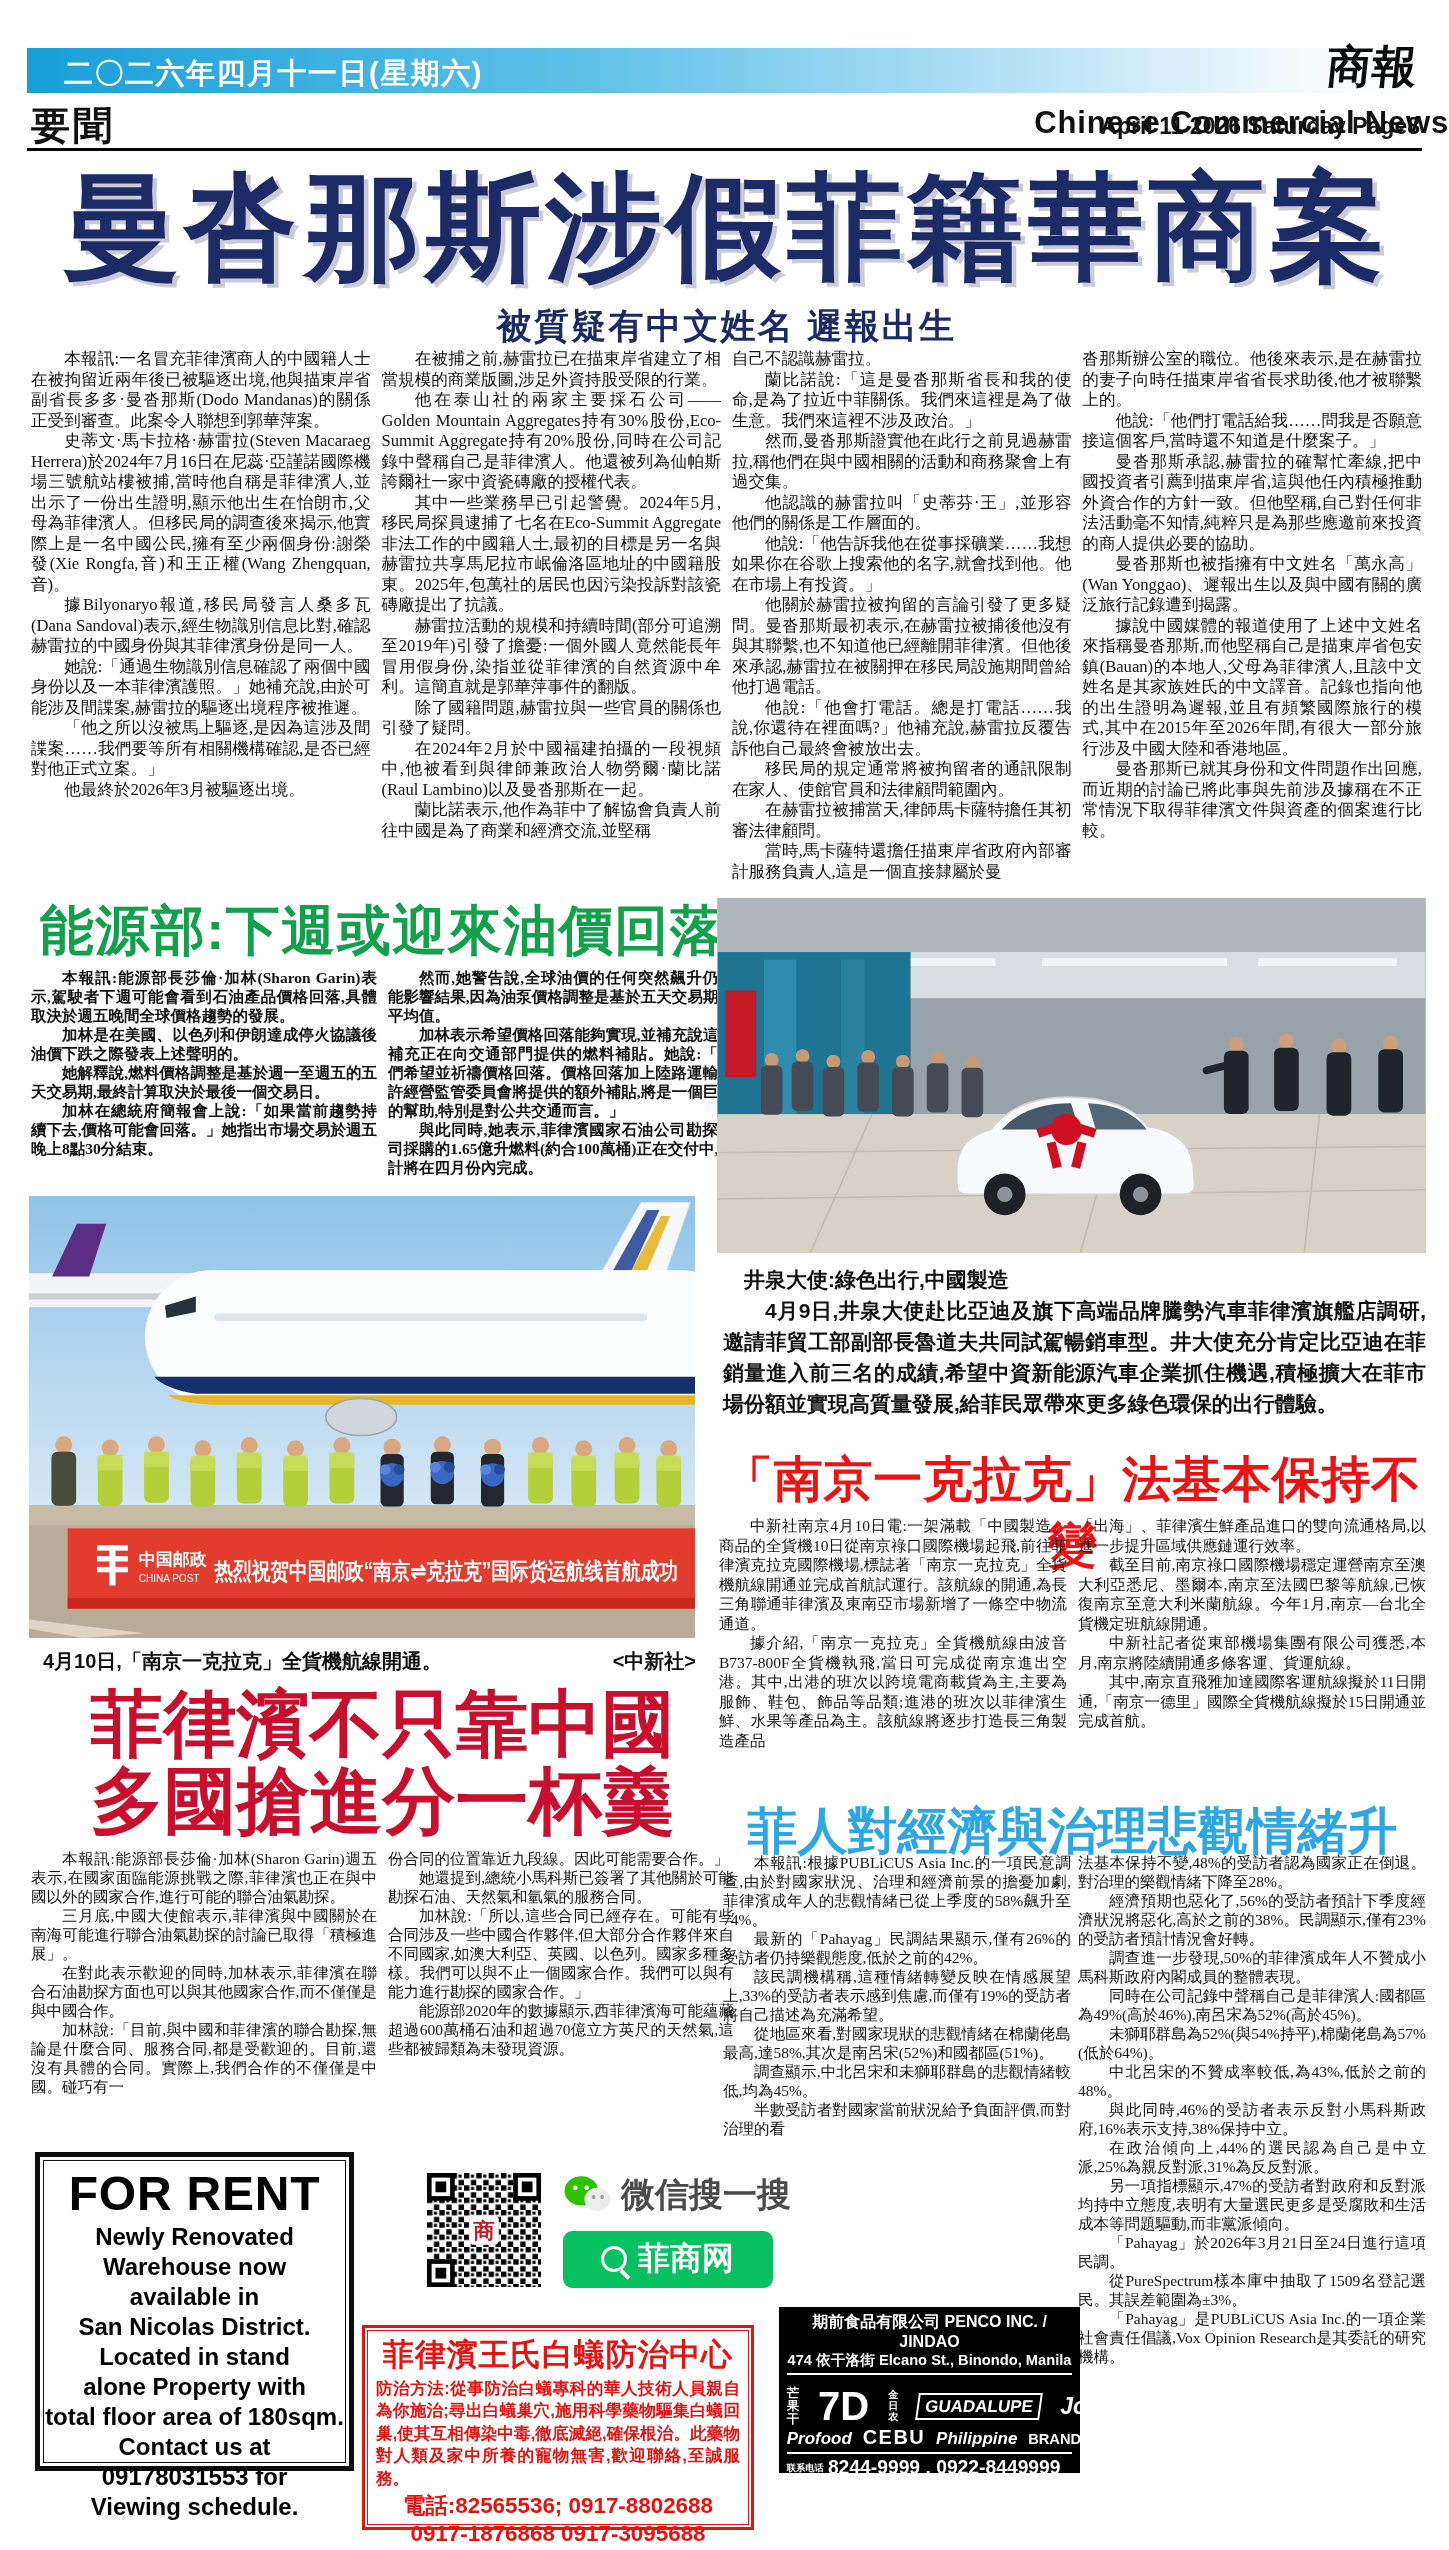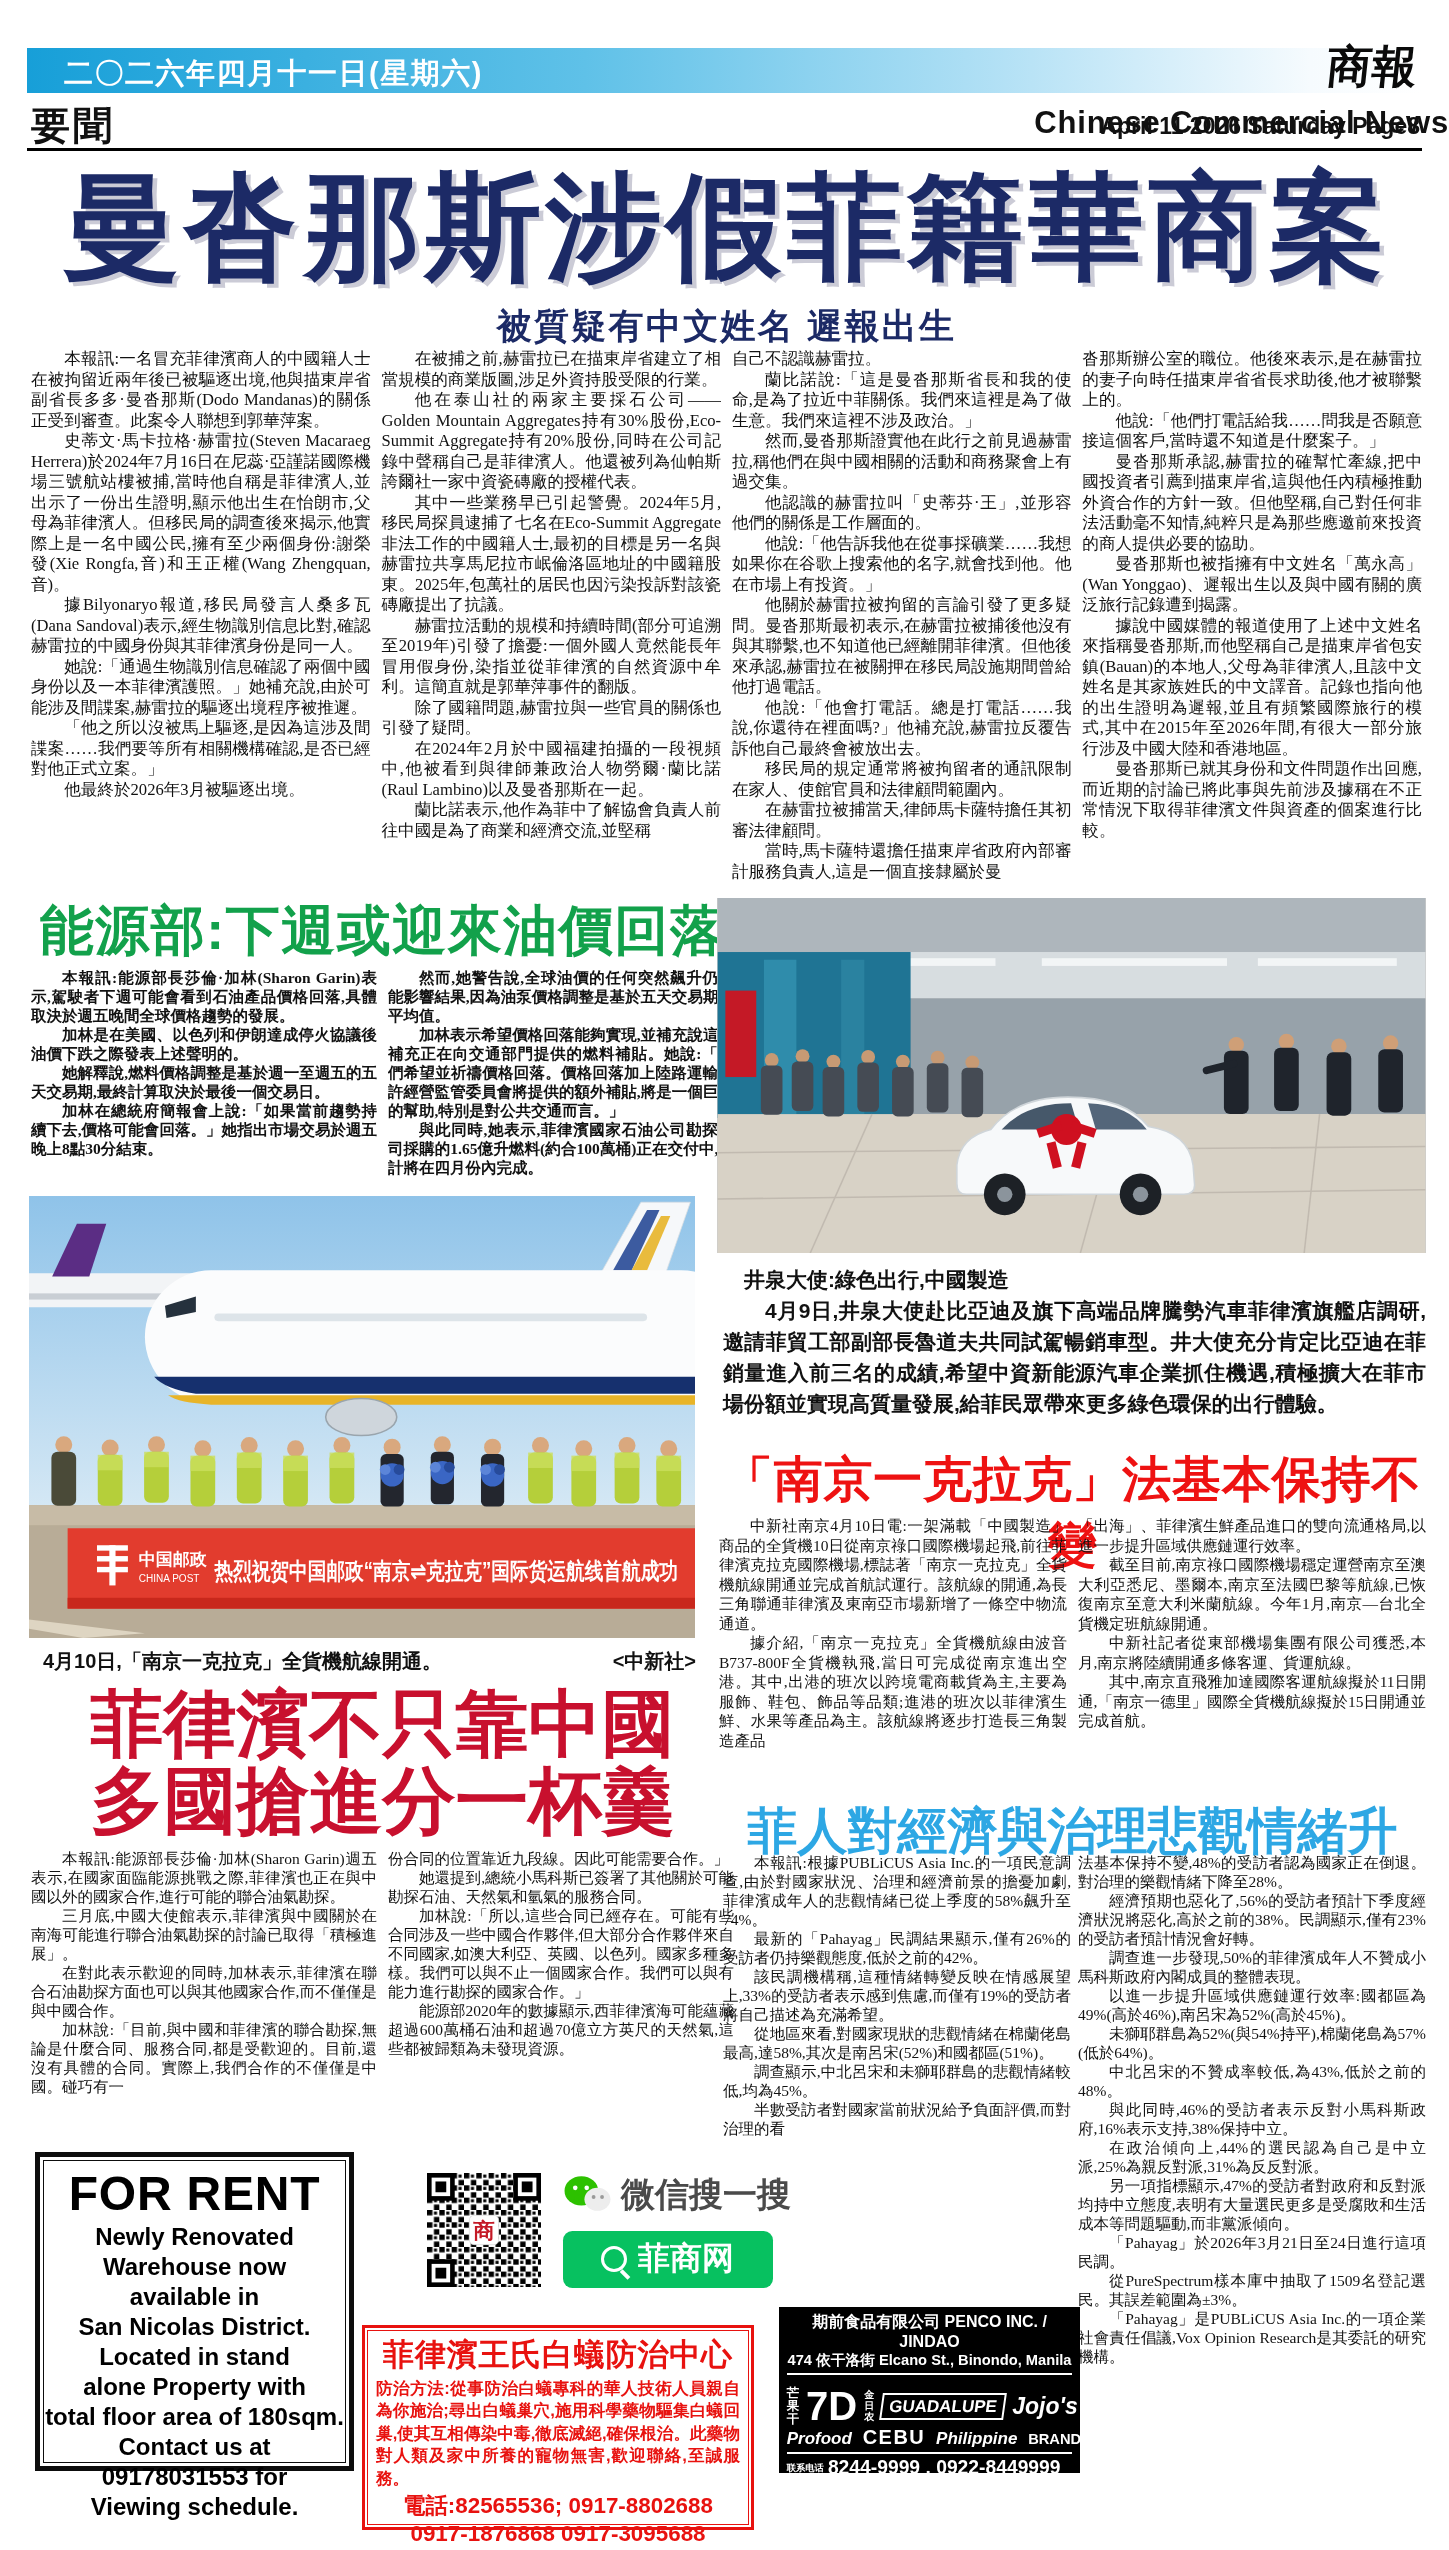--- a/index.html
+++ b/index.html
@@ -68,21 +68,21 @@
                  font-family:"Liberation Sans",sans-serif;font-weight:bold;padding:3.1px 7.7px;}
   .termite-title{margin:0;text-align:center;font-size:31px;font-weight:900;letter-spacing:0.8px;}
   .termite-body{margin:1.5px 0 0 0;font-size:16.6px;line-height:22.4px;text-align:justify;}
   .termite-phone{margin:0;text-align:center;font-size:22.4px;}
   .penco{left:779px;top:2307px;width:301px;height:166px;background:#000;color:#fff;
          font-family:"Liberation Sans",sans-serif;font-weight:bold;padding:4.6px 7.7px;box-sizing:border-box;}
   .penco p{margin:0;}
   .penco-l1{font-size:16px;text-align:center;}
   .penco-l2{font-size:14.7px;text-align:center;}
   .penco-hr{height:2.3px;background:#fff;margin:3.1px 0;}
-  .penco-logos{display:flex;align-items:center;gap:7px;height:57px;}
+  .penco-logos{display:flex;align-items:center;gap:19px;height:57px;}
   .penco-mango{font-size:12.4px;width:14px;line-height:13px;}
   .penco-7d{font-size:40px;font-weight:900;}
   .penco-stack{font-size:10px;line-height:10.8px;}
   .penco-guad{border:2.3px solid #fff;padding:1.5px 6.2px;font-size:17px;transform:skewX(-8deg);font-weight:900;}
   .penco-jojo{font-size:23px;font-style:italic;font-weight:900;text-align:center;}
   .penco-sub{display:flex;align-items:baseline;gap:10.8px;margin-top:-9.3px;}
   .penco-cebu{font-size:20px;font-weight:900;letter-spacing:1.5px;}
   .penco-phil{font-size:17px;font-style:italic;}
   .penco-phones{display:flex;gap:4px;align-items:center;}
   .penco-contact{font-size:9.3px;line-height:10px;}
@@ -341,21 +341,21 @@
       <p class="para">最新的「Pahayag」民調結果顯示,僅有26%的受訪者仍持樂觀態度,低於之前的42%。</p>
       <p class="para">該民調機構稱,這種情緒轉變反映在情感展望上,33%的受訪者表示感到焦慮,而僅有19%的受訪者將自己描述為充滿希望。</p>
       <p class="para">從地區來看,對國家現狀的悲觀情緒在棉蘭佬島最高,達58%,其次是南呂宋(52%)和國都區(51%)。</p>
       <p class="para">調查顯示,中北呂宋和未獅耶群島的悲觀情緒較低,均為45%。</p>
       <p class="para">半數受訪者對國家當前狀況給予負面評價,而對治理的看</p>
     </div>
   <div class="abs sent-body-col sent-col2">
       <p class="para noindent">法基本保持不變,48%的受訪者認為國家正在倒退。對治理的樂觀情緒下降至28%。</p>
       <p class="para">經濟預期也惡化了,56%的受訪者預計下季度經濟狀況將惡化,高於之前的38%。民調顯示,僅有23%的受訪者預計情況會好轉。</p>
       <p class="para">調查進一步發現,50%的菲律濱成年人不贊成小馬科斯政府內閣成員的整體表現。</p>
-      <p class="para">以進一步提升區域供應鏈運行效率:國都區為49%(高於46%),南呂宋為52%(高於45%)。</p>
+      <p class="para">同時在公司記錄中聲稱自己是菲律濱人:國都區為49%(高於46%),南呂宋為52%(高於45%)。</p>
       <p class="para">未獅耶群島為52%(與54%持平),棉蘭佬島為57%(低於64%)。</p>
       <p class="para">中北呂宋的不贊成率較低,為43%,低於之前的48%。</p>
       <p class="para">與此同時,46%的受訪者表示反對小馬科斯政府,16%表示支持,38%保持中立。</p>
       <p class="para">在政治傾向上,44%的選民認為自己是中立派,25%為親反對派,31%為反反對派。</p>
       <p class="para">另一項指標顯示,47%的受訪者對政府和反對派均持中立態度,表明有大量選民更多是受腐敗和生活成本等問題驅動,而非黨派傾向。</p>
       <p class="para">「Pahayag」於2026年3月21日至24日進行這項民調。</p>
       <p class="para">從PureSpectrum樣本庫中抽取了1509名登記選民。其誤差範圍為±3%。</p>
       <p class="para">「Pahayag」是PUBLiCUS Asia Inc.的一項企業社會責任倡議,Vox Opinion Research是其委託的研究機構。</p>
     </div>
 

